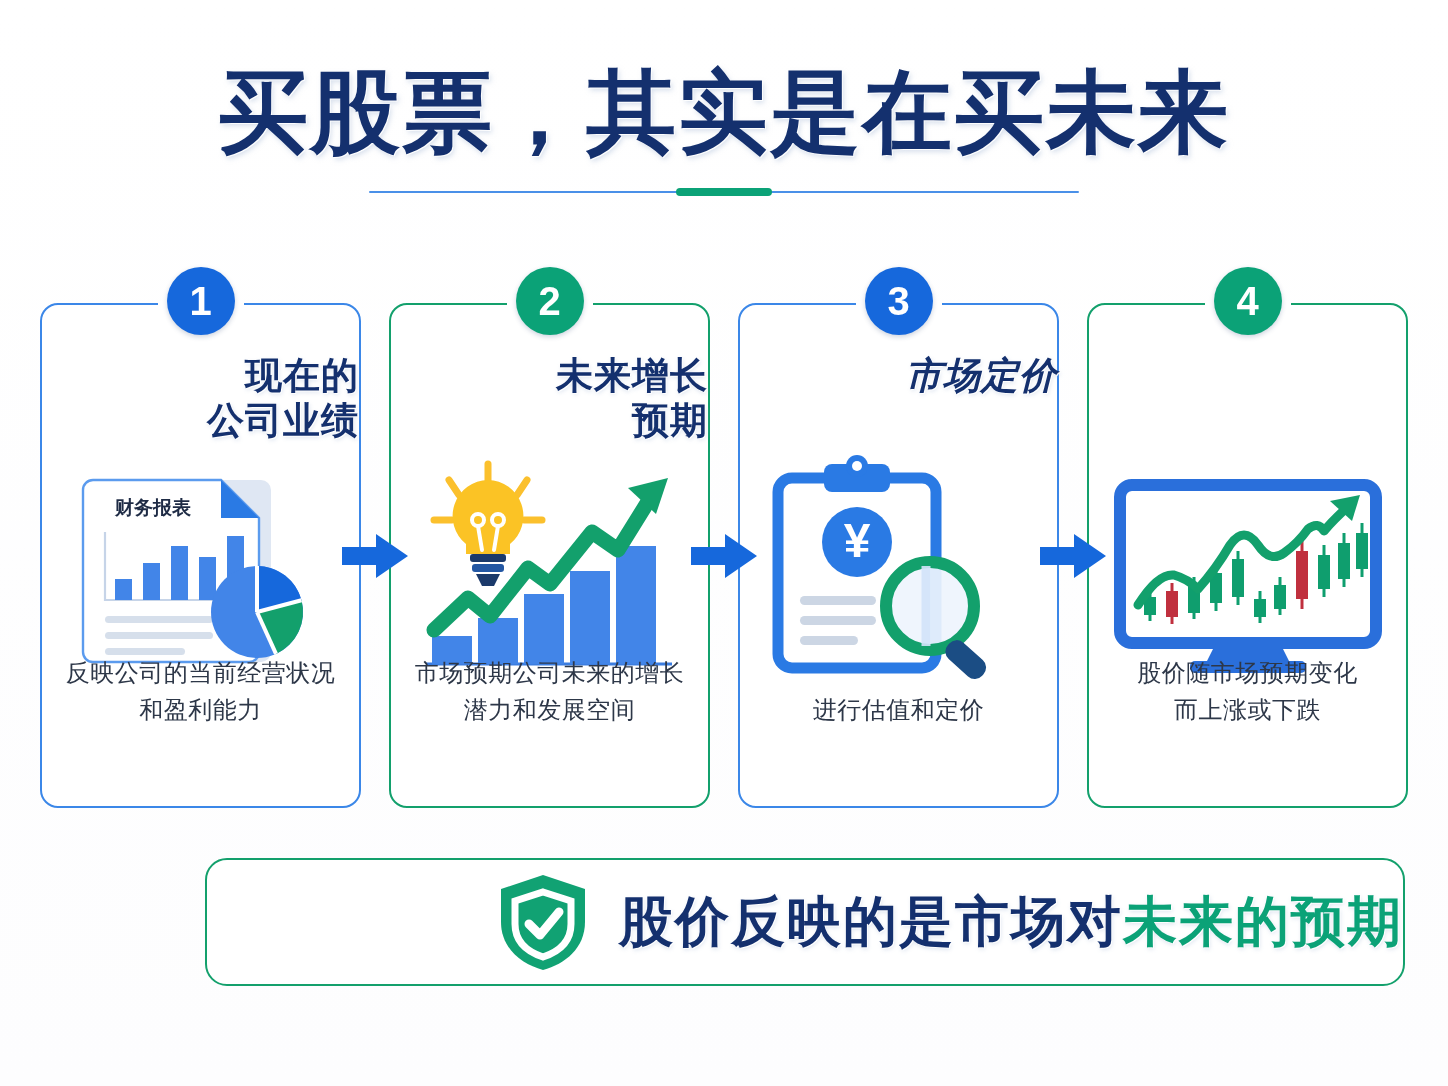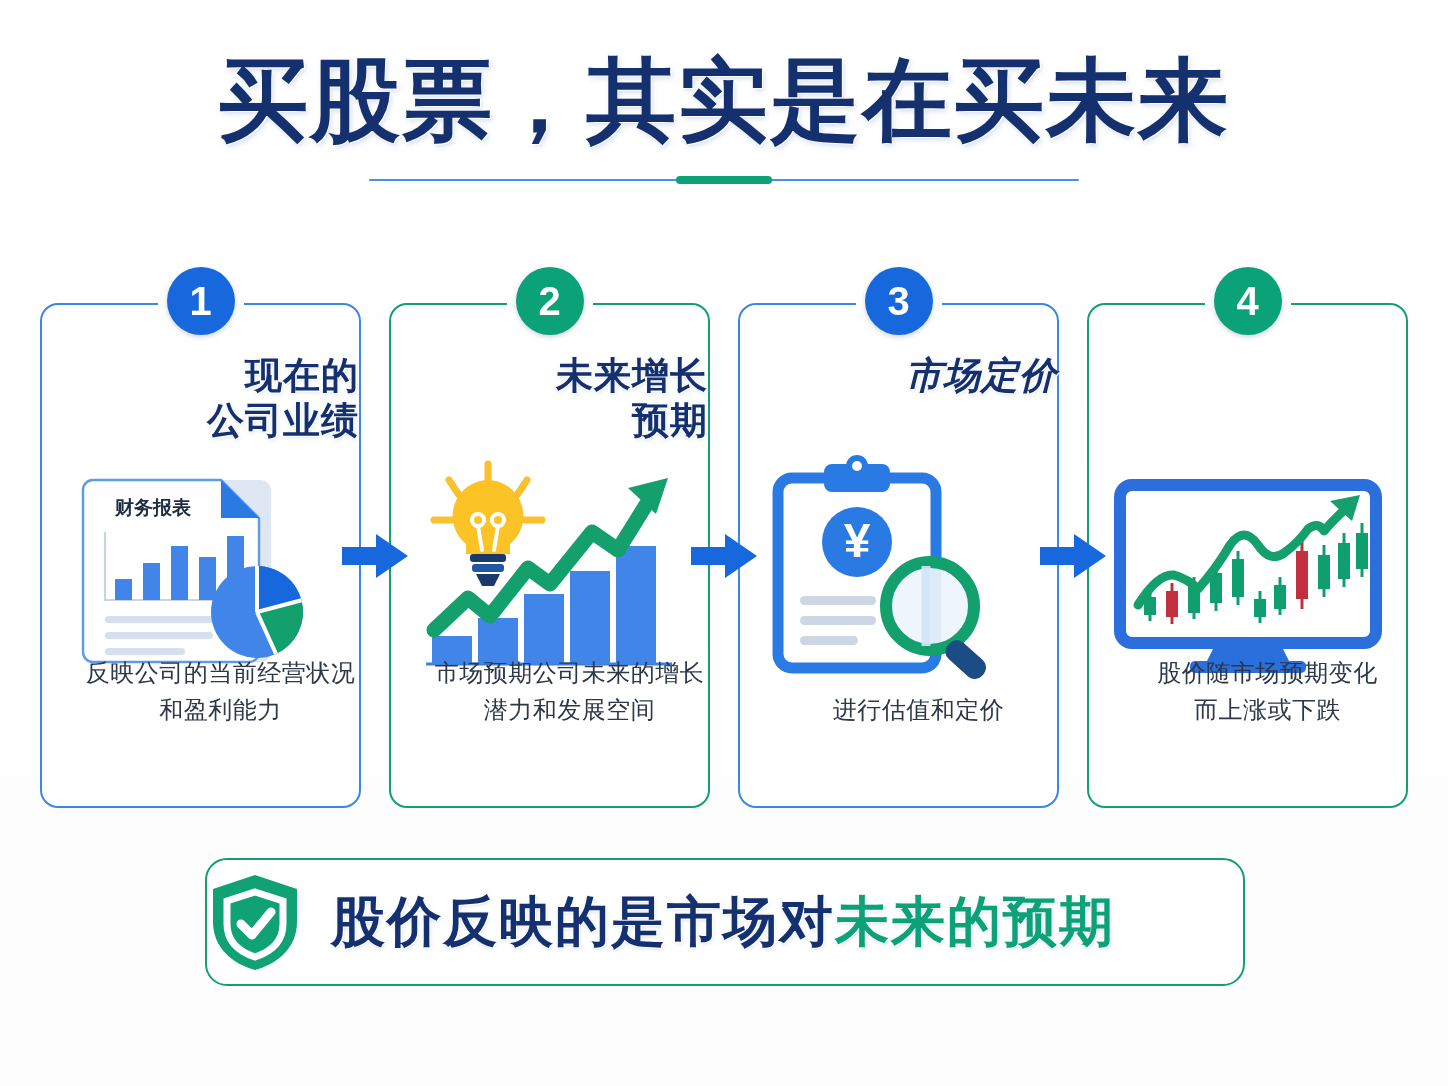--- a/index.html
+++ b/index.html
@@ -28,21 +28,21 @@
     left: 0;
     width: 1448px;
     text-align: center;
   }
   .main-title {
     font-size: 90px;
     font-weight: bold;
     color: #14306e;
     letter-spacing: 2px;
     line-height: 1.08;
-    margin: 0;
+    margin: 12px;
     text-shadow: 1px 1px 0 rgba(255,255,255,0.9), 2px 3px 5px rgba(180,195,220,0.5);
     white-space: nowrap;
   }
   .divider-wrap {
     position: relative;
     margin: 26px auto 0;
     width: 710px;
     height: 10px;
   }
   .divider-line {
@@ -140,21 +140,20 @@
   .card-caption {
     position: absolute;
     bottom: 78px;
     left: 0;
     width: 100%;
     text-align: center;
     font-size: 24px;
     color: #2d3748;
     line-height: 1.55;
     letter-spacing: 0.5px;
-    padding-left: 20px;
   }
 
   
   .arrow-gap {
     flex: 0 0 auto;
     width: 28px;
     position: relative;
   }
   .arrow {
     position: absolute;
@@ -164,28 +163,30 @@
     width: 66px;
     height: 48px;
     z-index: 5;
   }
 
   
   .banner {
     position: absolute;
     left: 205px;
     top: 858px;
-    width: 1040px;
+    width: 1200px;
     height: 128px;
     border: 2px solid #13a06c;
     border-radius: 22px;
     background: #ffffff;
     box-sizing: border-box;
     display: flex;
     align-items: center;
+    padding-left: 38px;
+    justify-content: flex-end;
   }
   .shield-icon {
     flex: 0 0 auto;
     width: 96px;
     height: 100px;
     margin-right: 28px;
   }
   .banner-text {
     font-size: 54px;
     font-weight: bold;

